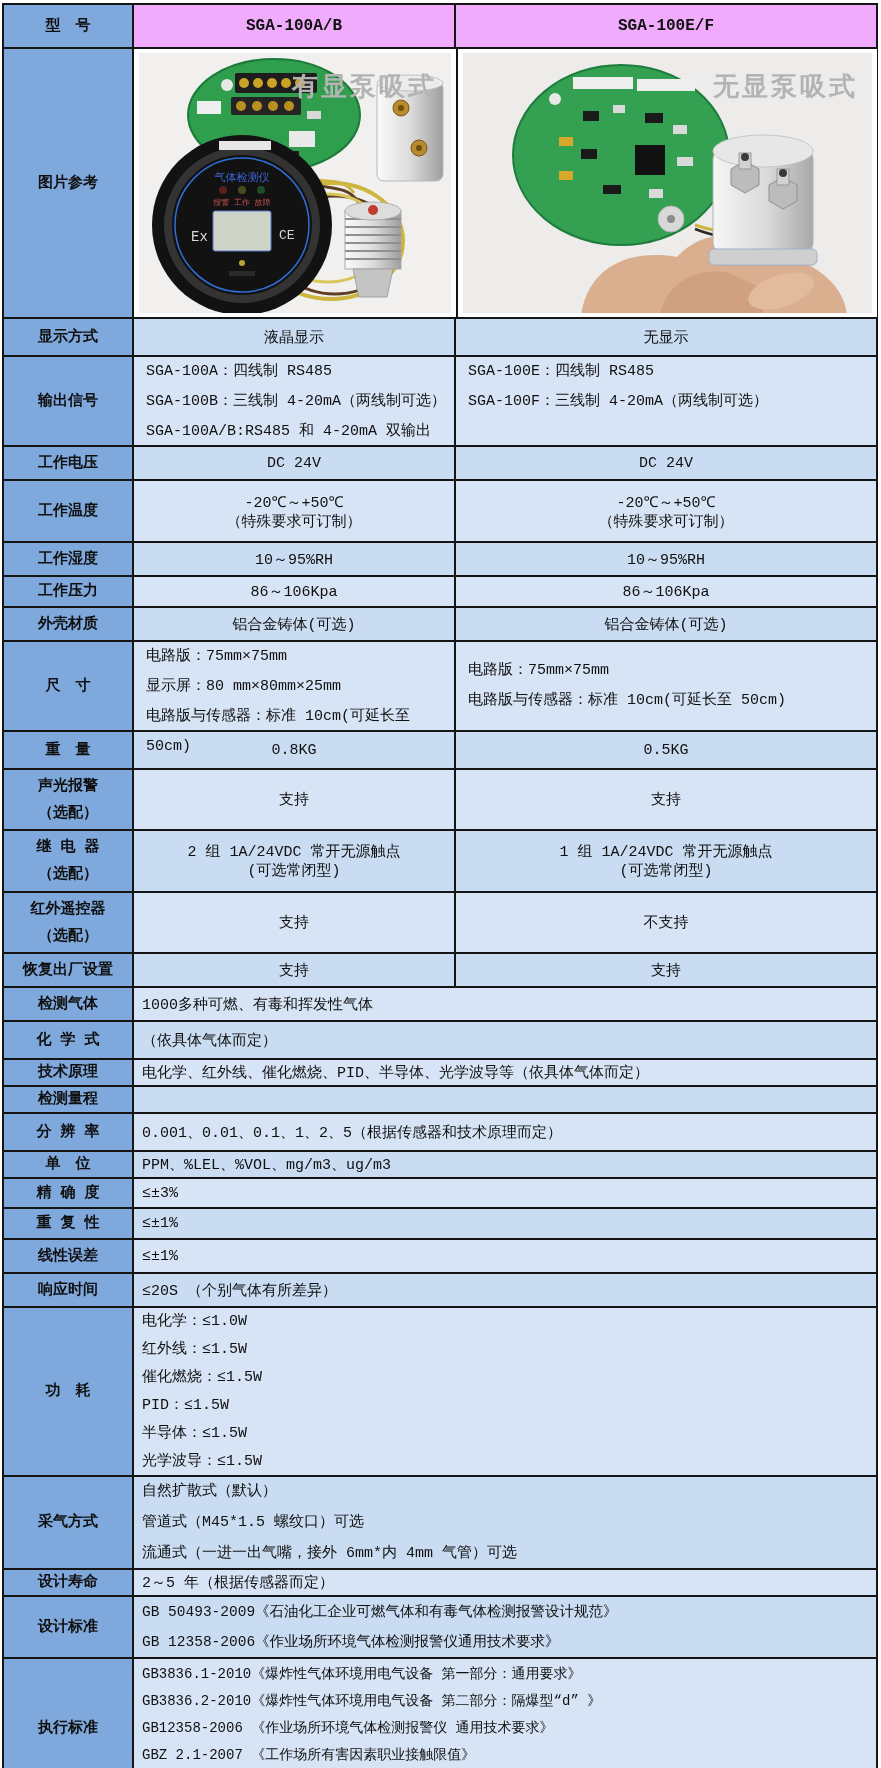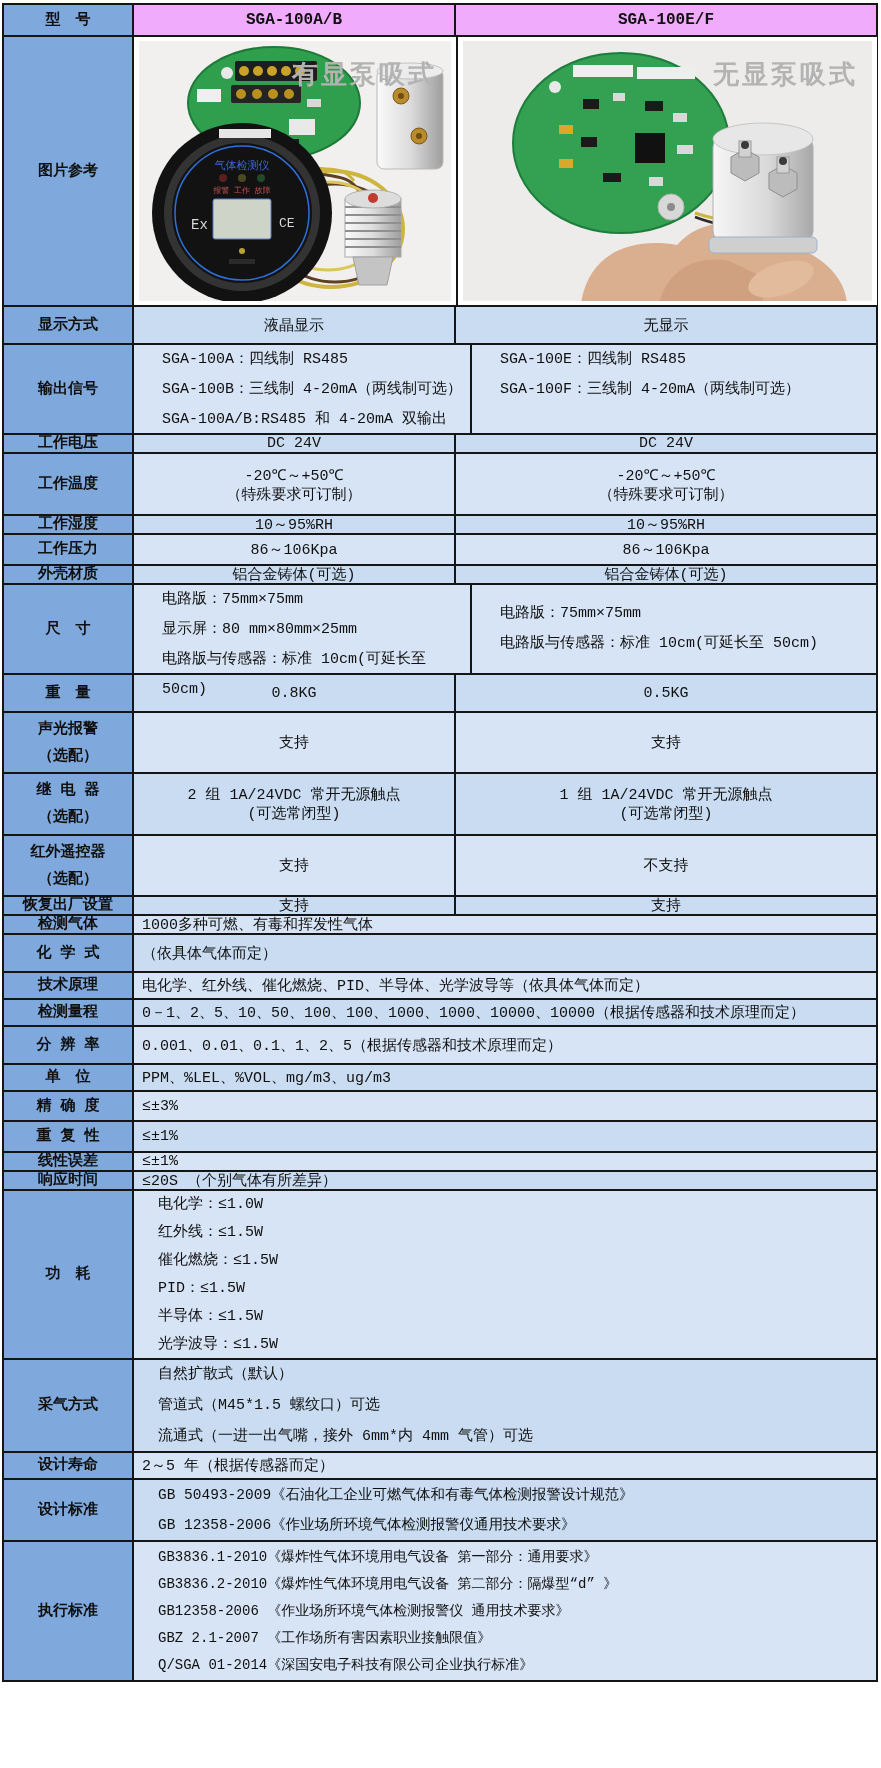--- a/index.html
+++ b/index.html
@@ -14,34 +14,34 @@
   .row:last-child { border-bottom:none; }
   .lbl {
     flex:0 0 130px; background:#7fa9dd; border-right:2px solid #151515;
     display:flex; flex-direction:column; align-items:center; justify-content:center;
     text-align:center; font-weight:bold; font-size:15px; line-height:27px;
   }
   .ca { flex:0 0 322px; border-right:2px solid #151515; }
   .cb { flex:1 1 auto; }
   .hd { background:#f0abfc; font-weight:bold; font-size:16px; }
   .center { display:flex; flex-direction:column; align-items:center; justify-content:center; text-align:center; }
-  .lines { display:flex; flex-direction:column; justify-content:center; padding-left:12px;margin-left:16px; }
+  .lines { display:flex; flex-direction:column; justify-content:center; padding-left:12px; }
   .lines > div { line-height:30px; }
   .top { justify-content:flex-start; }
   .cfull { flex:1 1 auto; display:flex; align-items:center; padding-left:8px; }
   .sA { background:#c9dcf2; }
   .sB { background:#d7e4f6; }
   .photo-cell { background:#ffffff; padding:4px 5px; }
   .photo-frame { position:relative; width:100%; height:100%; overflow:hidden; }
   .watermark {
     position:absolute; top:16px; right:14px; color:#b3b3b3;
     font-size:26px; letter-spacing:3px; font-weight:bold;
   }
-  .rh-hdr{height:32px} .rh-photo{height:270px}
-  .rh29{height:31px} .rh30{height:30px} .rh31{height:19px} .rh32{height:38px} .rh33{height:27px}
+  .rh-hdr{height:44px} .rh-photo{height:270px}
+  .rh29{height:31px} .rh30{height:30px} .rh31{height:34px} .rh32{height:38px} .rh33{height:27px}
   .rh61{height:61px} .rh62{height:62px} .rh90{height:90px}
   .rh93{height:93px} .rh138{height:138px} .rh169{height:169px}
   .pw > div { line-height:28px; }
   .sm > div { line-height:31px; }
   .ex > div { line-height:27px; font-size:14px; }
   .ds > div { line-height:30px; font-size:14.5px; }
   svg { display:block; }
 </style>
 </head>
 <body>
@@ -312,21 +312,20 @@
     <div class="cfull">（依具体气体而定）</div>
   </div>
 
   <div class="row rh33 sB">
     <div class="lbl">技术原理</div>
     <div class="cfull">电化学、红外线、催化燃烧、PID、半导体、光学波导等（依具体气体而定）</div>
   </div>
 
   <div class="row rh33 sA">
     <div class="lbl">检测量程</div>
-    <div class="cfull">0－1、2、5、10、50、100、100、1000、1000、10000、10000（根据传感器和技术原理而定）</div>
   </div>
 
   <div class="row rh32 sB">
     <div class="lbl">分 辨 率</div>
     <div class="cfull">0.001、0.01、0.1、1、2、5（根据传感器和技术原理而定）</div>
   </div>
 
   <div class="row rh33 sA">
     <div class="lbl">单　位</div>
     <div class="cfull">PPM、%LEL、%VOL、mg/m3、ug/m3</div>

